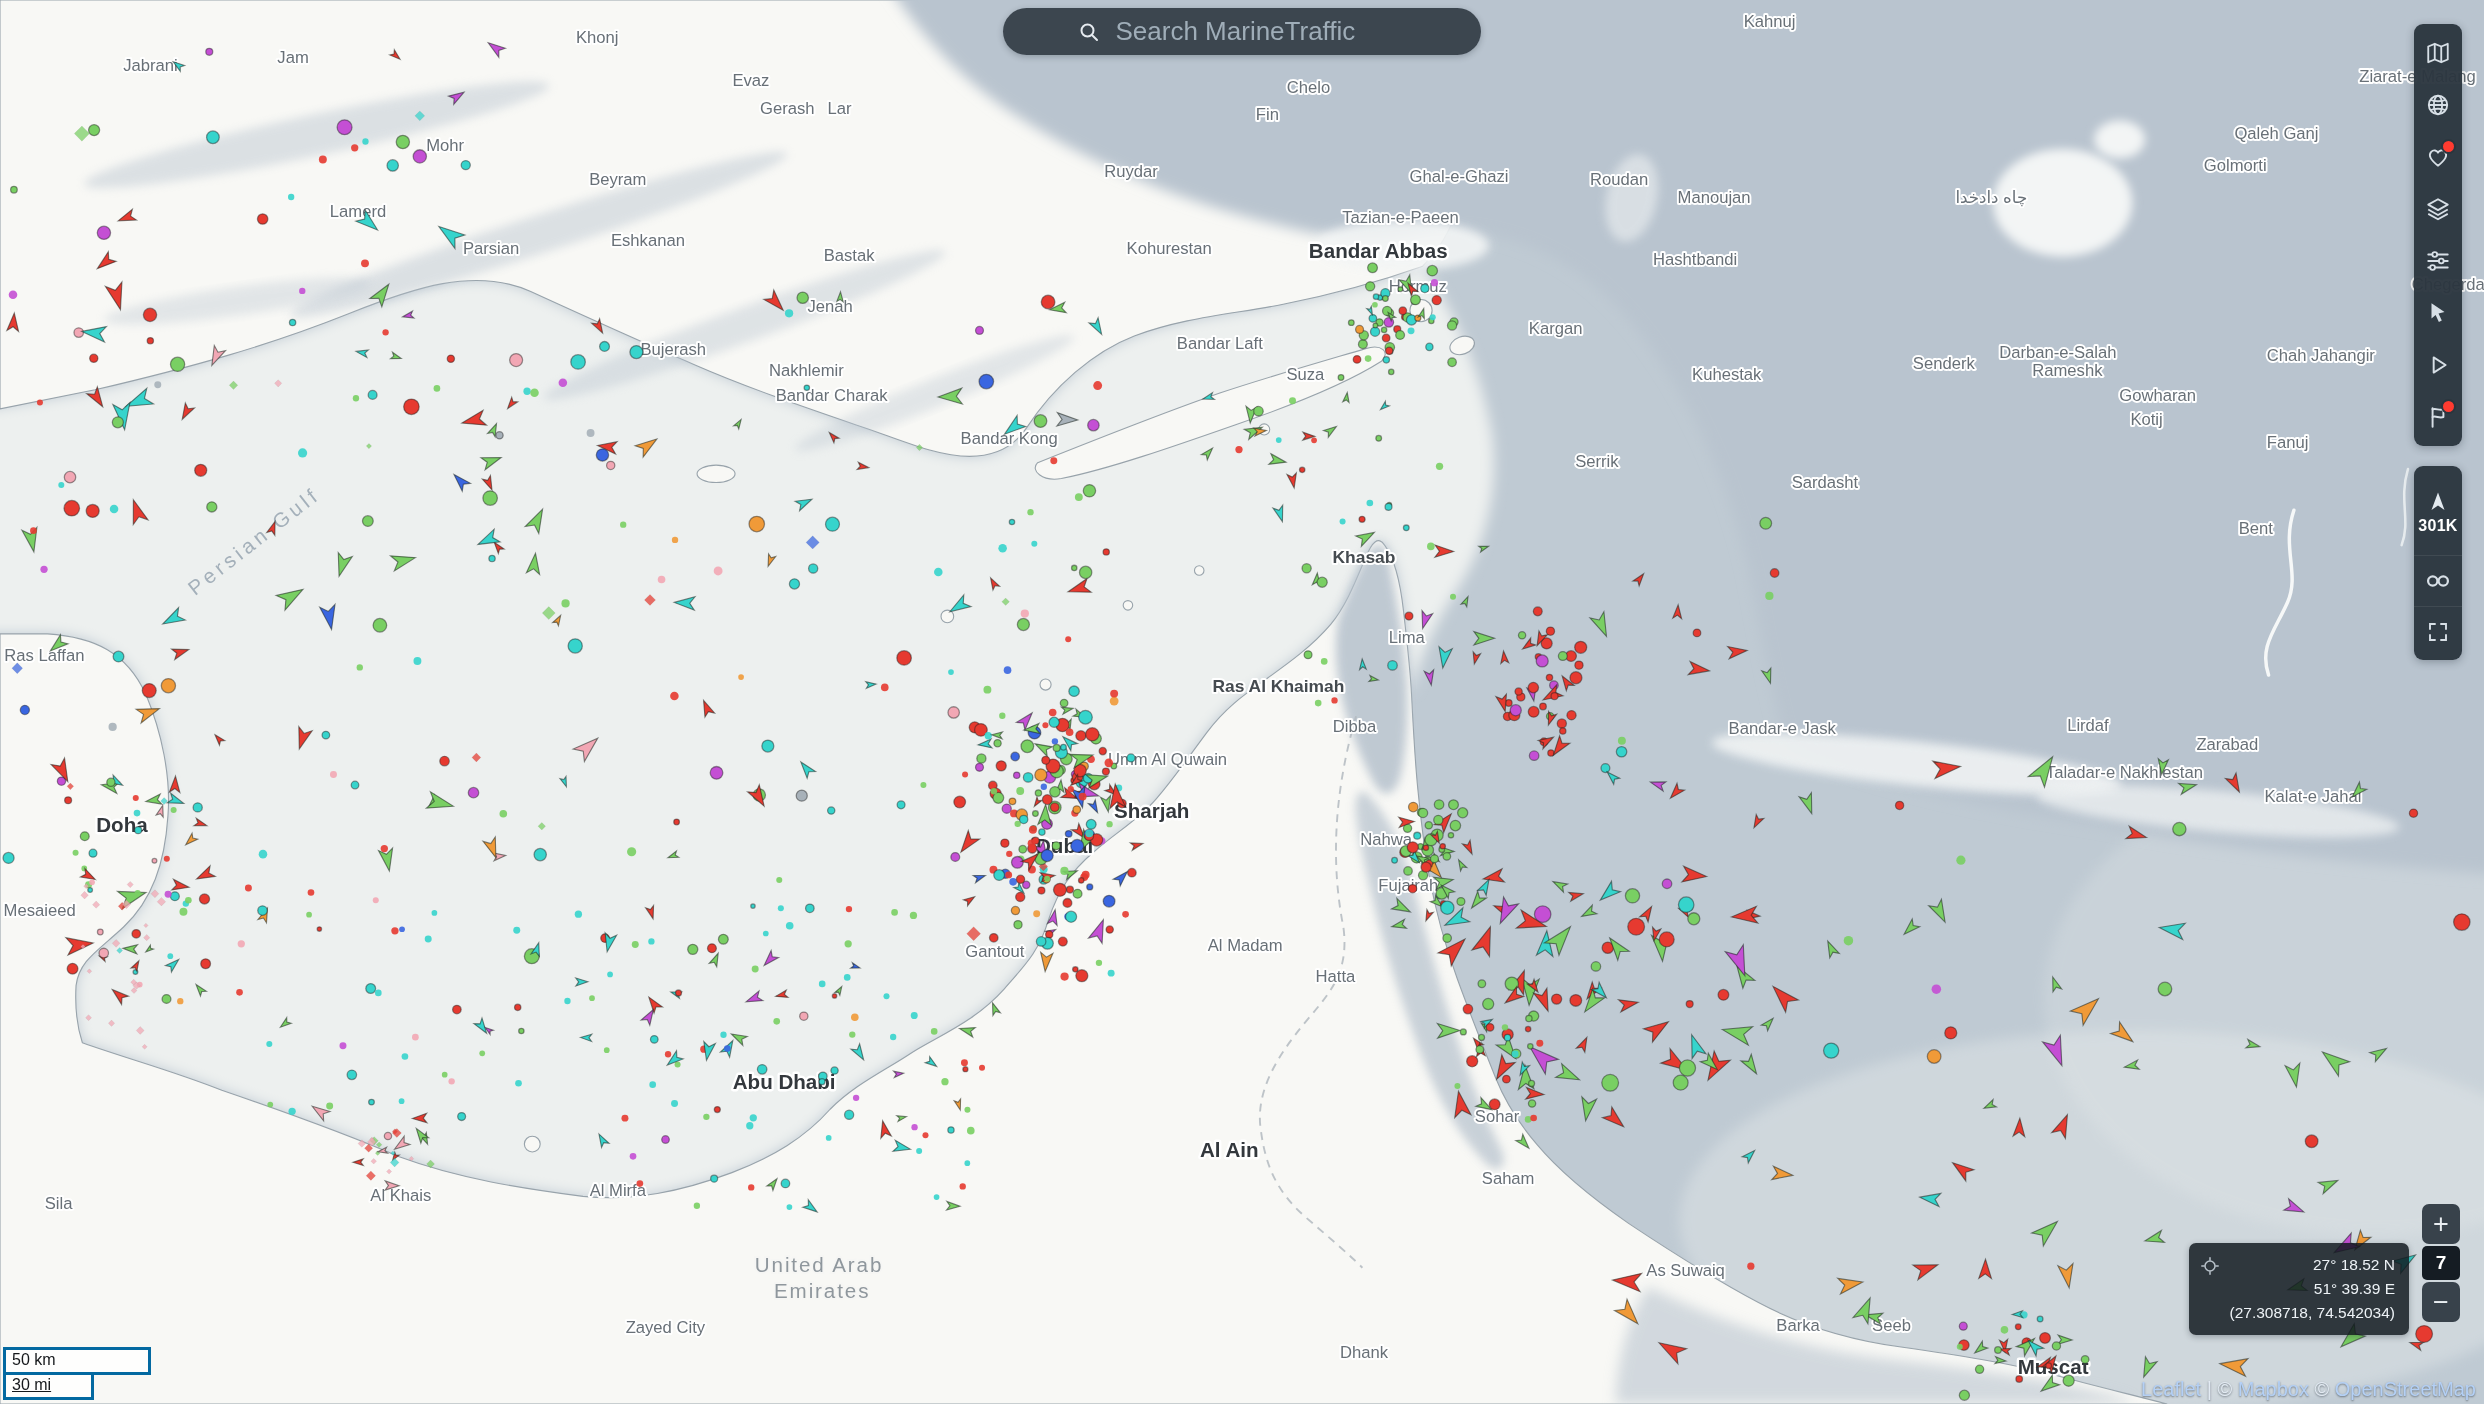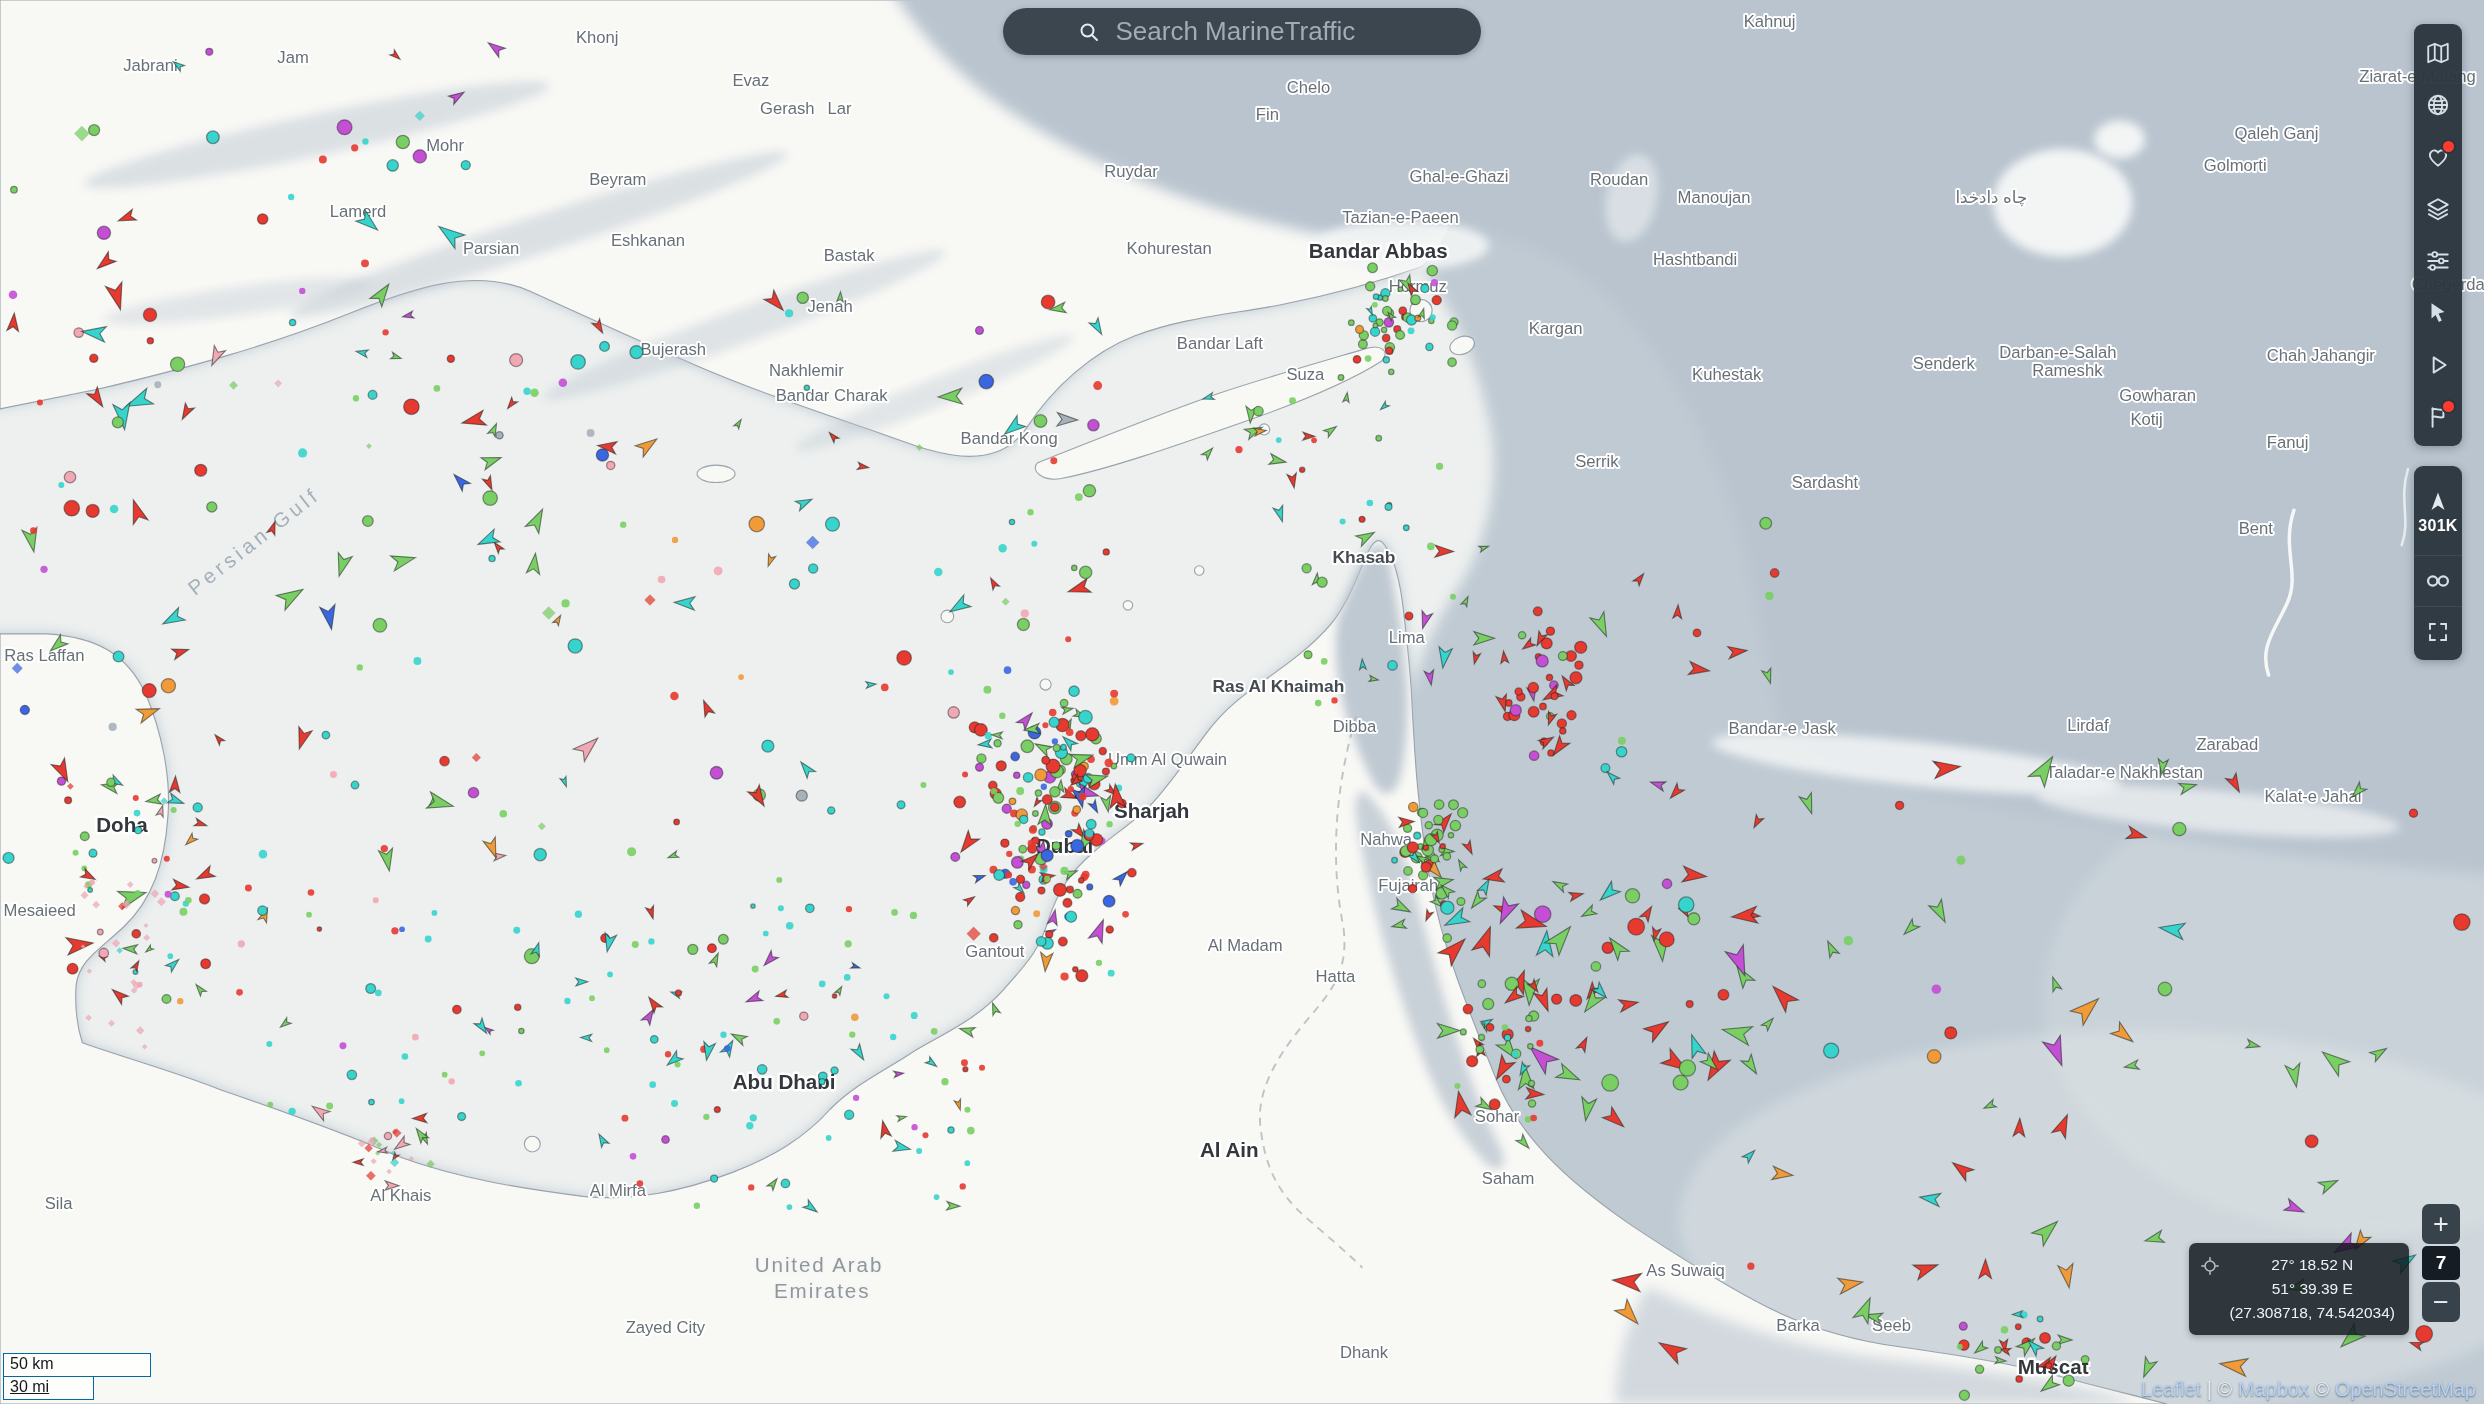--- a/index.html
+++ b/index.html
@@ -47,25 +47,25 @@
   .zoom-ctrl{position:absolute;right:24px;top:1204px;width:38px;display:flex;flex-direction:column;gap:2px;}
   .zoom-btn{width:38px;height:40px;background:#38424b;border:none;border-radius:7px;color:#e8edf1;font-size:27px;line-height:1;
     display:flex;align-items:center;justify-content:center;cursor:pointer;font-family:inherit;}
   .zoom-level{width:38px;height:34px;background:#151c23;border-radius:5px;color:#ffffff;font-size:19px;font-weight:700;
     display:flex;align-items:center;justify-content:center;}
 
   
   .coords{position:absolute;right:75px;bottom:69px;background:rgba(17,24,30,.84);border-radius:7px;
     padding:10px 14px 10px 12px;display:flex;gap:11px;align-items:flex-start;color:#edf2f6;box-shadow:0 2px 6px rgba(20,30,40,.3);}
   .coords svg{margin-top:4px;opacity:.85;}
-  .coord-lines{text-align:center;font-size:15.5px;line-height:1.55;white-space:nowrap;}
+  .coord-lines{text-align:right;font-size:15.5px;line-height:1.55;white-space:nowrap;}
 
   
   .scale-ctrl{position:absolute;left:3px;bottom:4px;}
-  .scale-line{background:rgba(255,255,255,.78);border:1px solid #0369a1;color:#15181b;font-size:16px;
+  .scale-line{background:rgba(255,255,255,.78);border:3px solid #0369a1;color:#15181b;font-size:16px;
     padding:0 6px 2px;line-height:1.25;box-sizing:border-box;white-space:nowrap;}
   .scale-km{width:148px;}
   .scale-mi{width:91px;border-top:none;text-decoration:underline;}
 
   
   .attribution{position:absolute;right:8px;bottom:3px;font-size:20px;color:#e3ebf3;text-shadow:0 1px 2px rgba(30,40,52,.55);white-space:nowrap;}
   .attribution a{color:#b4d0f5;text-decoration:none;cursor:pointer;}
 </style>
 </head>
 <body>

